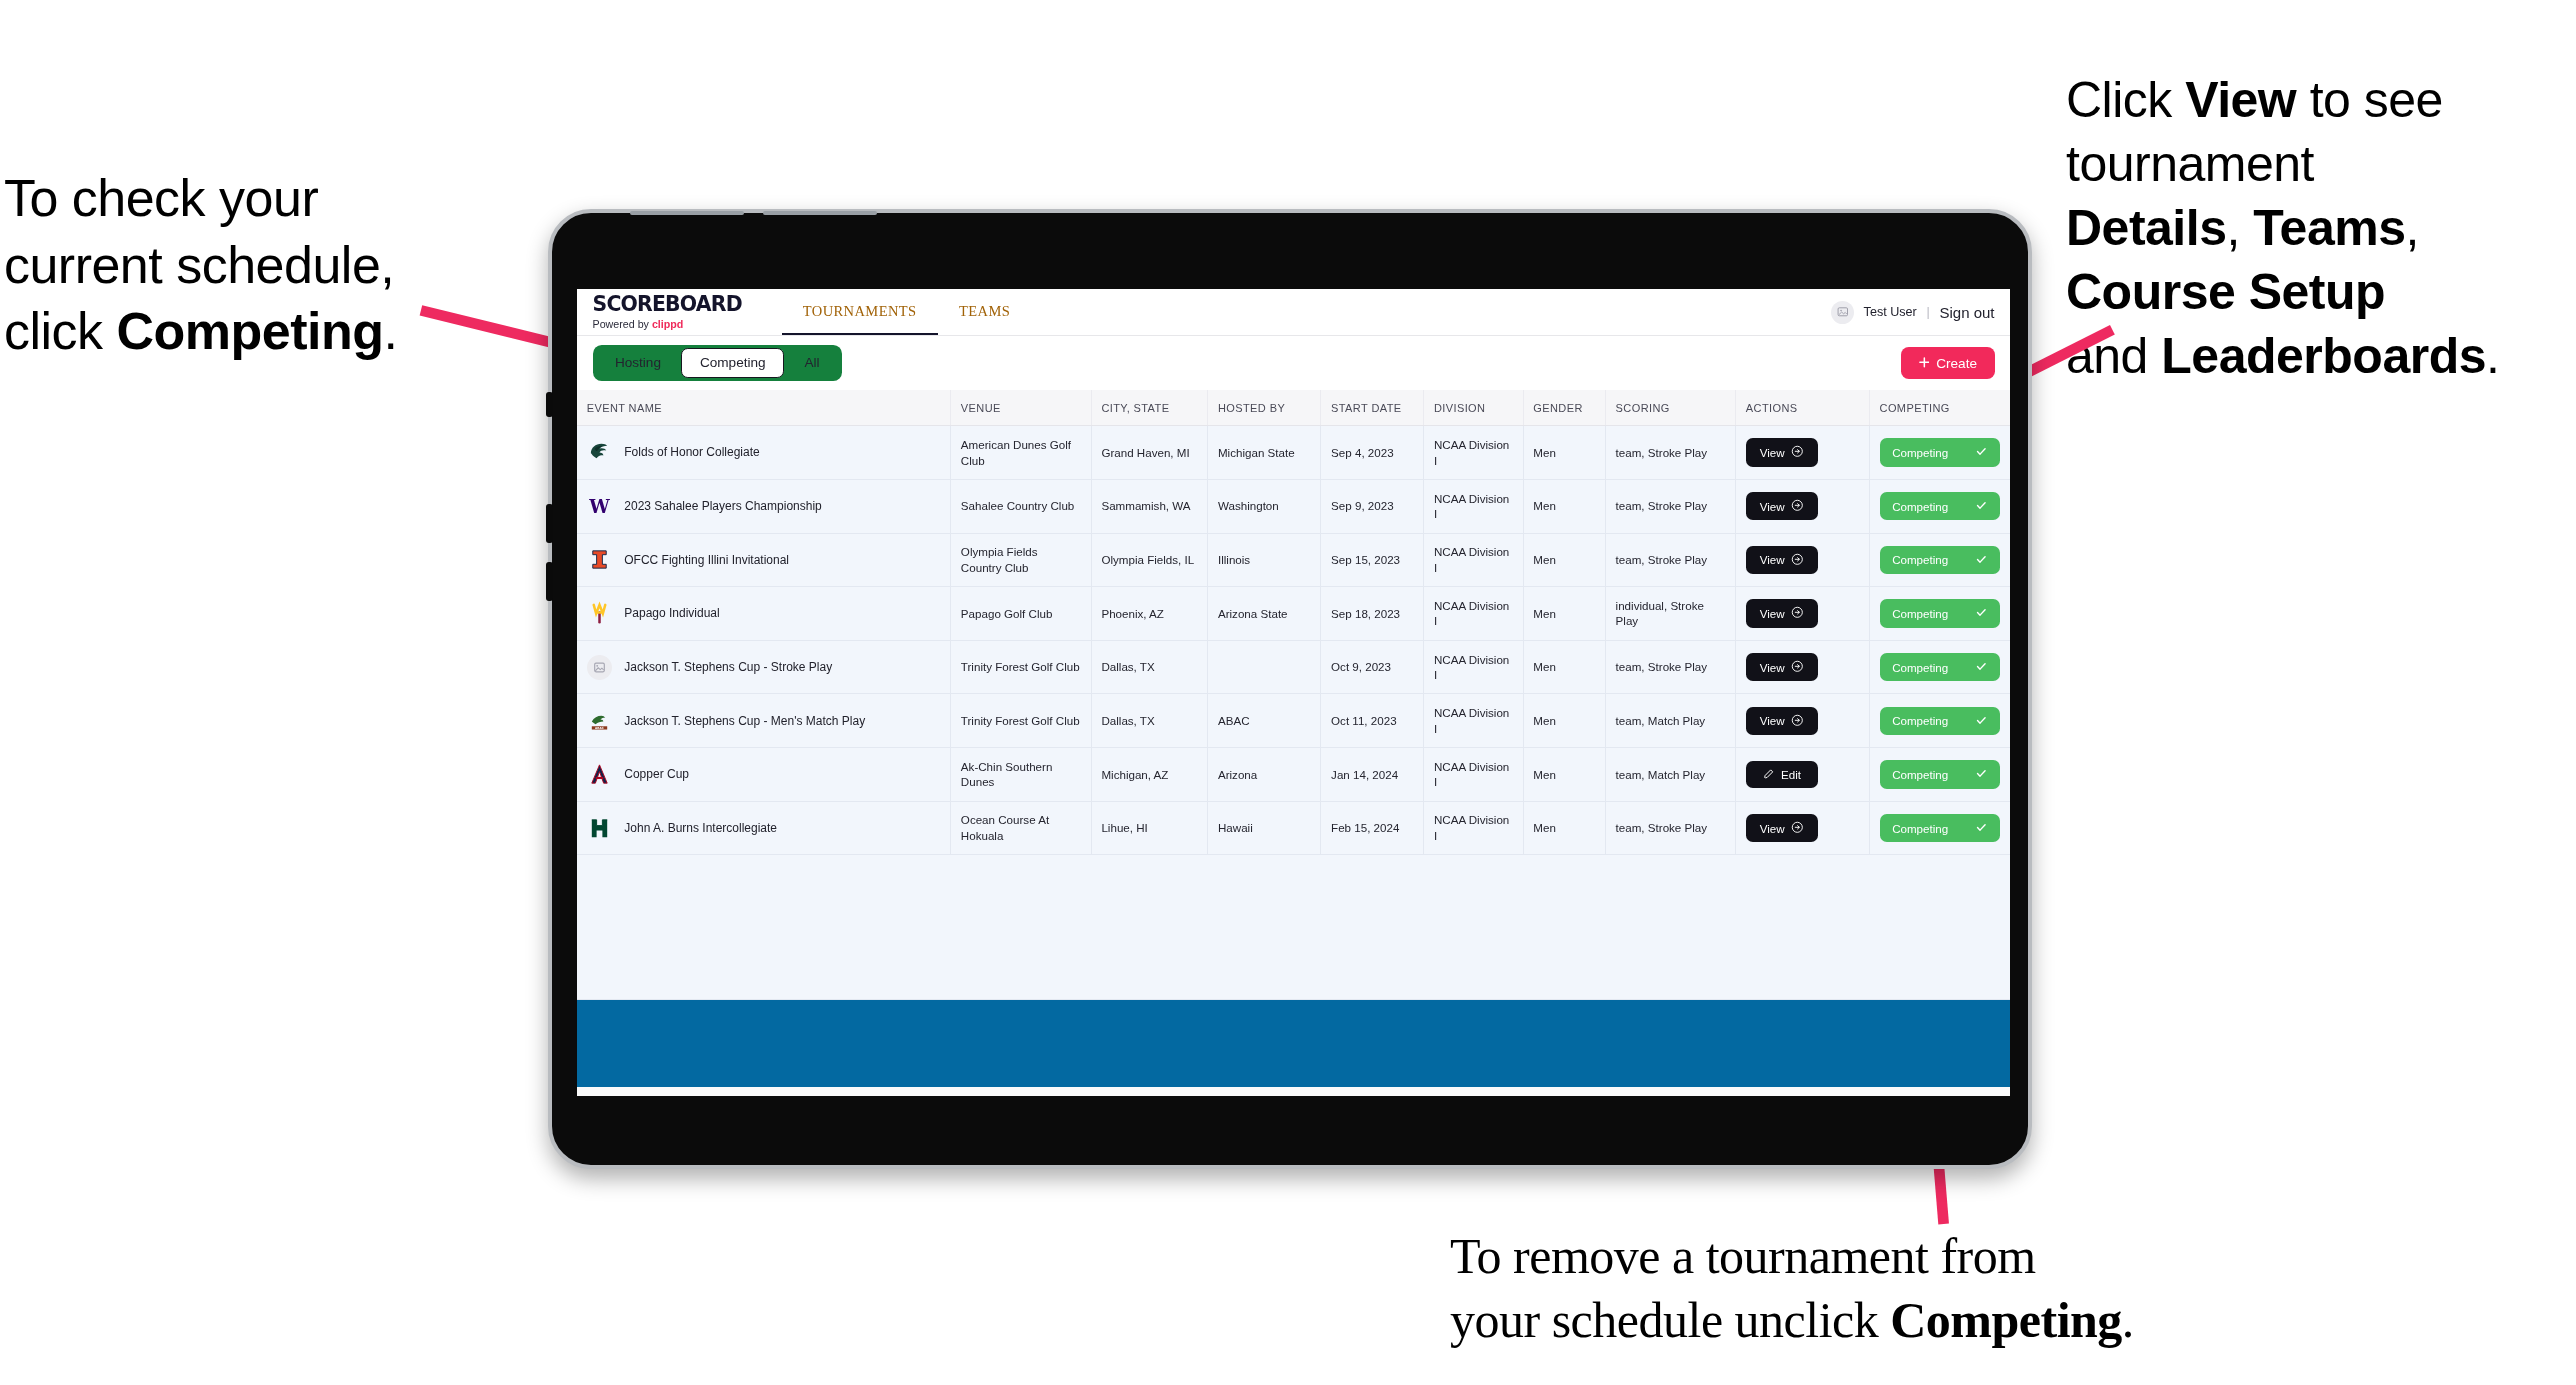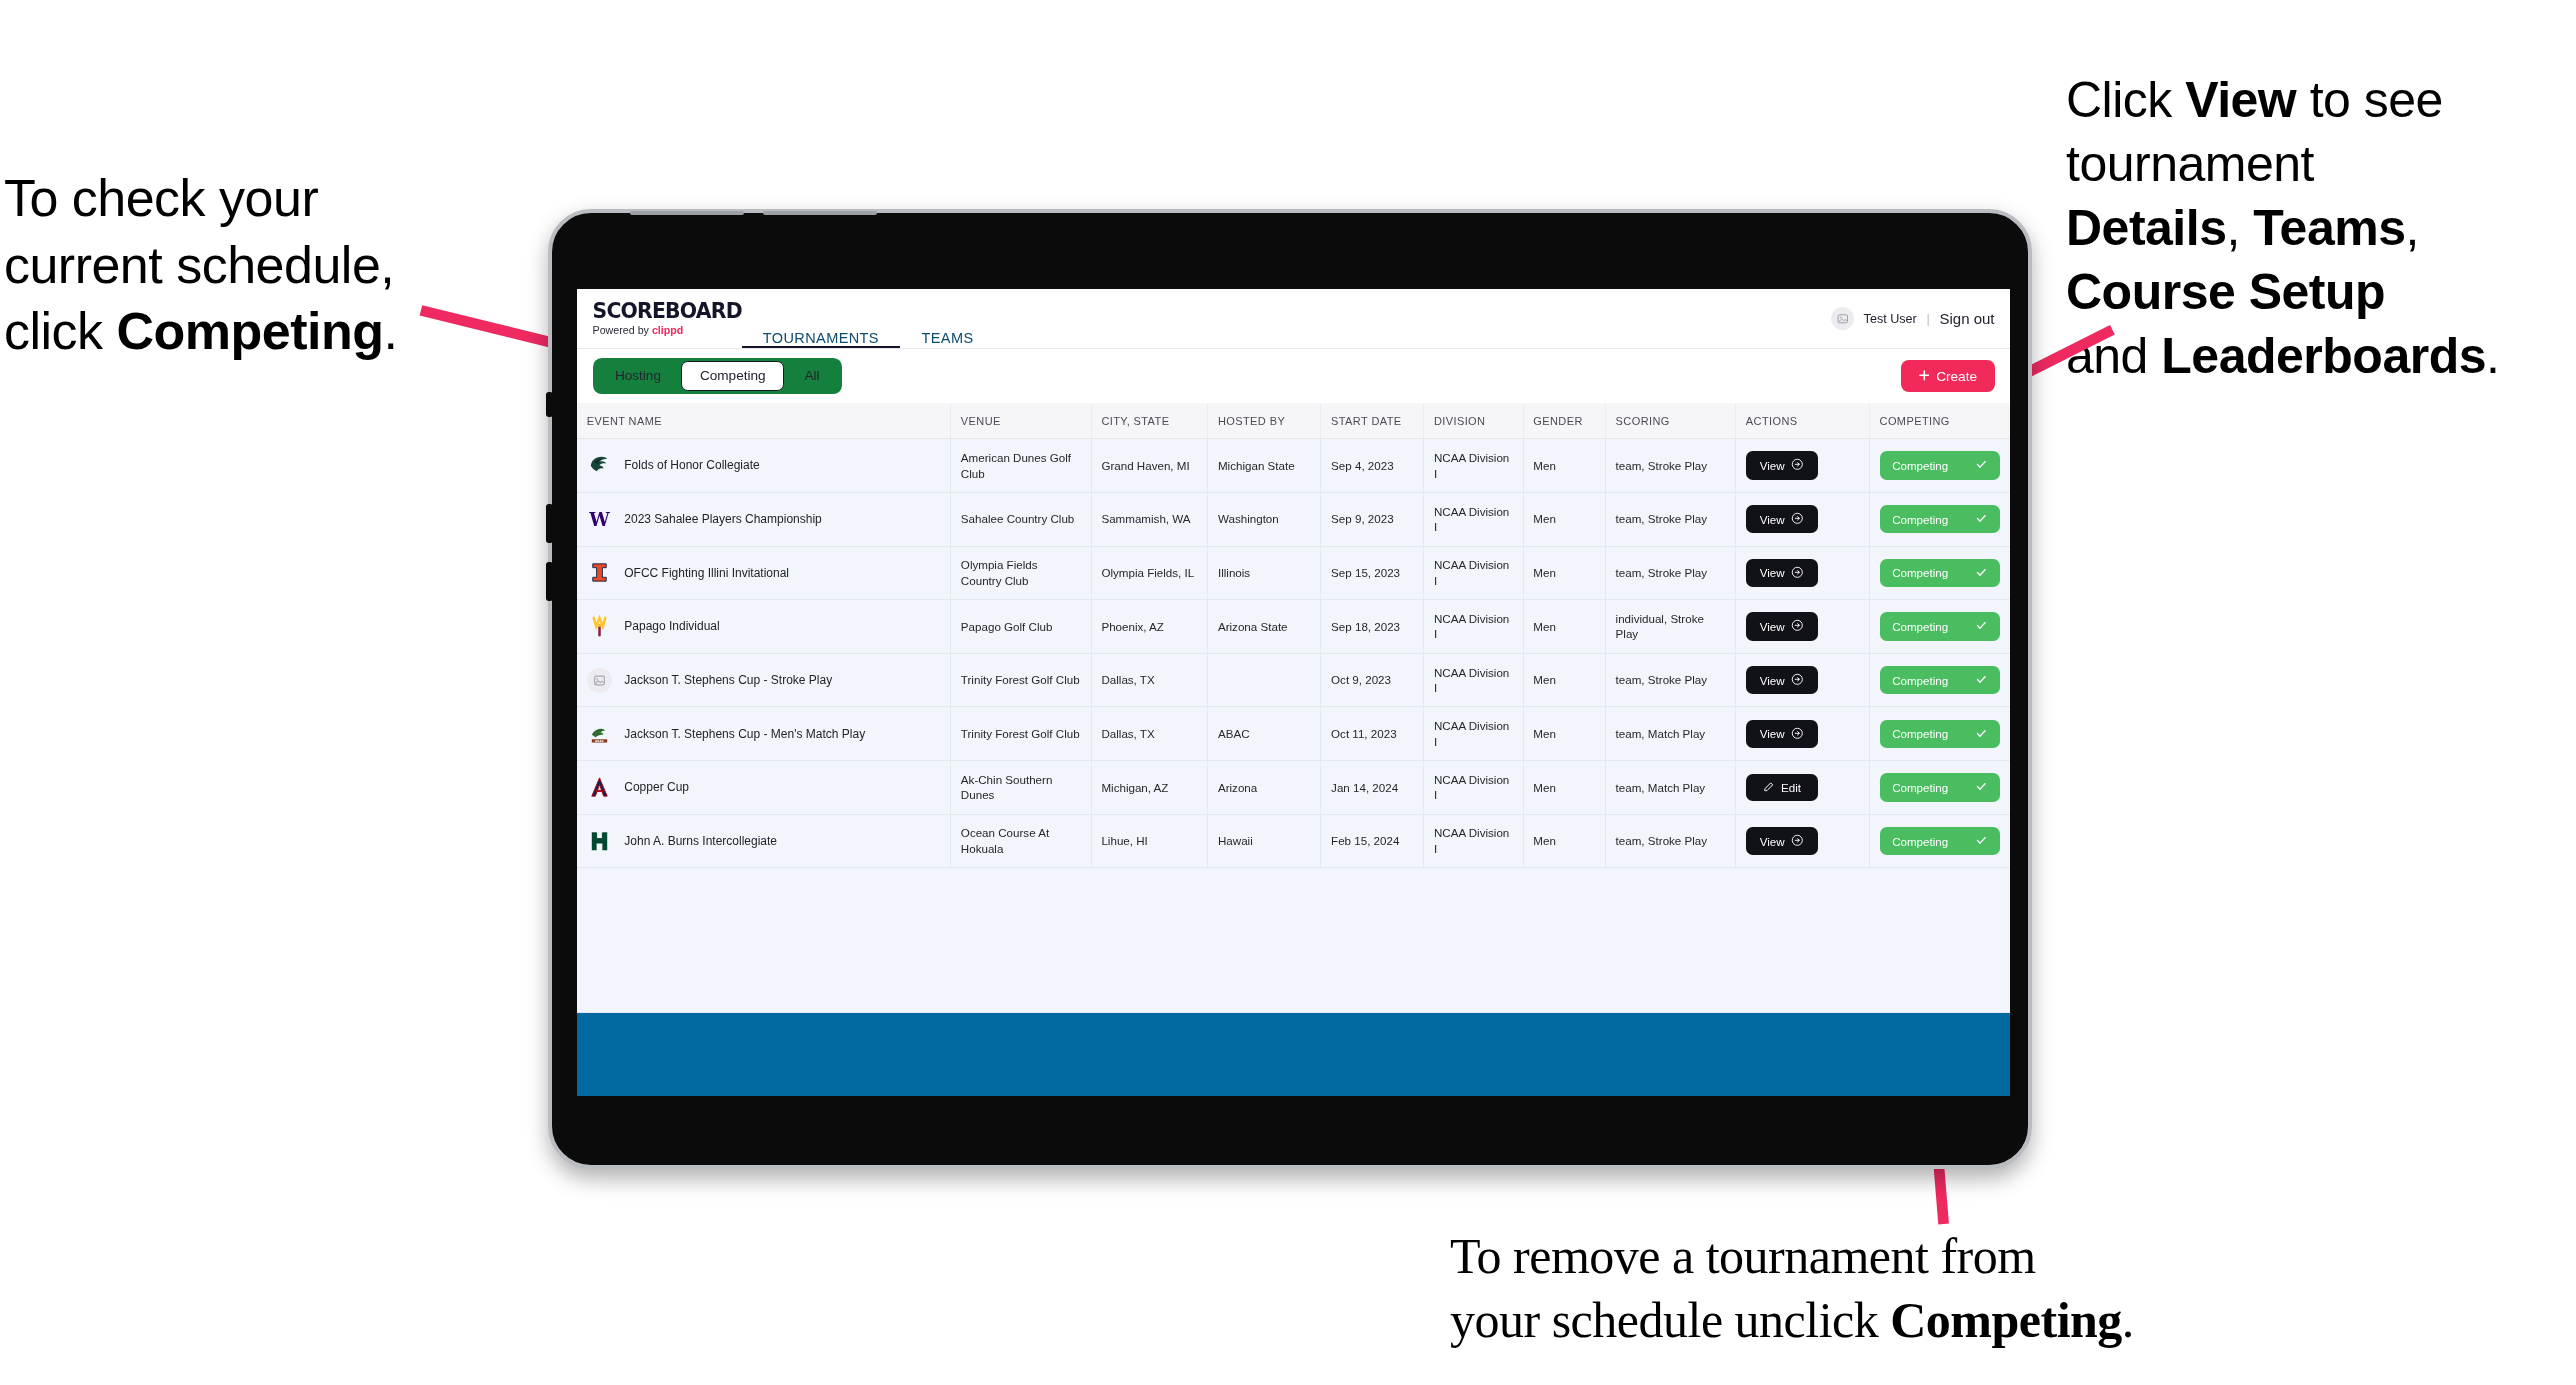--- a/index.html
+++ b/index.html
@@ -35,37 +35,38 @@
 
   .screen {
     position: absolute; left: 25px; top: 76px;
     width: 1433px; height: 807px;
     background: #fafafa;
     overflow: hidden;
   }
 
   
   .topnav {
-    height: 60px; background: #ffffff; display: flex; align-items: stretch;
+    height: 47px; background: #ffffff; display: flex; align-items: stretch;
     border-bottom: 1px solid #e7e7ea;
+    gap: 40px;
   }
   .brand { width: 147px; padding-left: 15.5px; display: flex; flex-direction: column; justify-content: center; }
   .brand-title {
     font-family: "DejaVu Sans", sans-serif;
     font-weight: 700; font-size: 20.4px; letter-spacing: -0.8px;
     color: #14142b; line-height: 1;
   }
   .brand-sub { font-size: 10.7px; color: #2b2b3a; margin-top: 2.9px; }
   .brand-sub .cl { color: #ef2b5b; font-weight: 700; }
 
   .nav-tabs { display: flex; align-items: stretch; margin-left: 17.5px; }
   .nav-tab {
-    padding: 0 21.3px; display: flex; align-items: flex-end;
-    font-size: 14.5px; color: #0c4a6e; letter-spacing: 0.4px;
-    border-bottom: 2.9px solid transparent; cursor: pointer;
+    padding: 0 21.3px; display: flex; align-items: center;
+    font-size: 14.5px; color: #a16207; letter-spacing: 0.4px;
+    border-bottom: 2.9px solid transparent; cursor: pointer; font-family: Liberation Serif, serif;
   }
   .nav-tab.active { border-bottom-color: #14142b; }
   .nav-right { margin-left: auto; display: flex; align-items: center; padding-right: 15.5px; gap: 9.7px; }
   .avatar {
     width: 23px; height: 23px; border-radius: 50%; background: #ececf0;
     display: flex; align-items: center; justify-content: center;
     color: #9a9aa6; font-size: 11.6px;
   }
   .nav-user { font-size: 12.6px; color: #22222e; }
   .nav-sep { color: #b9b9c2; font-size: 12.6px; }

